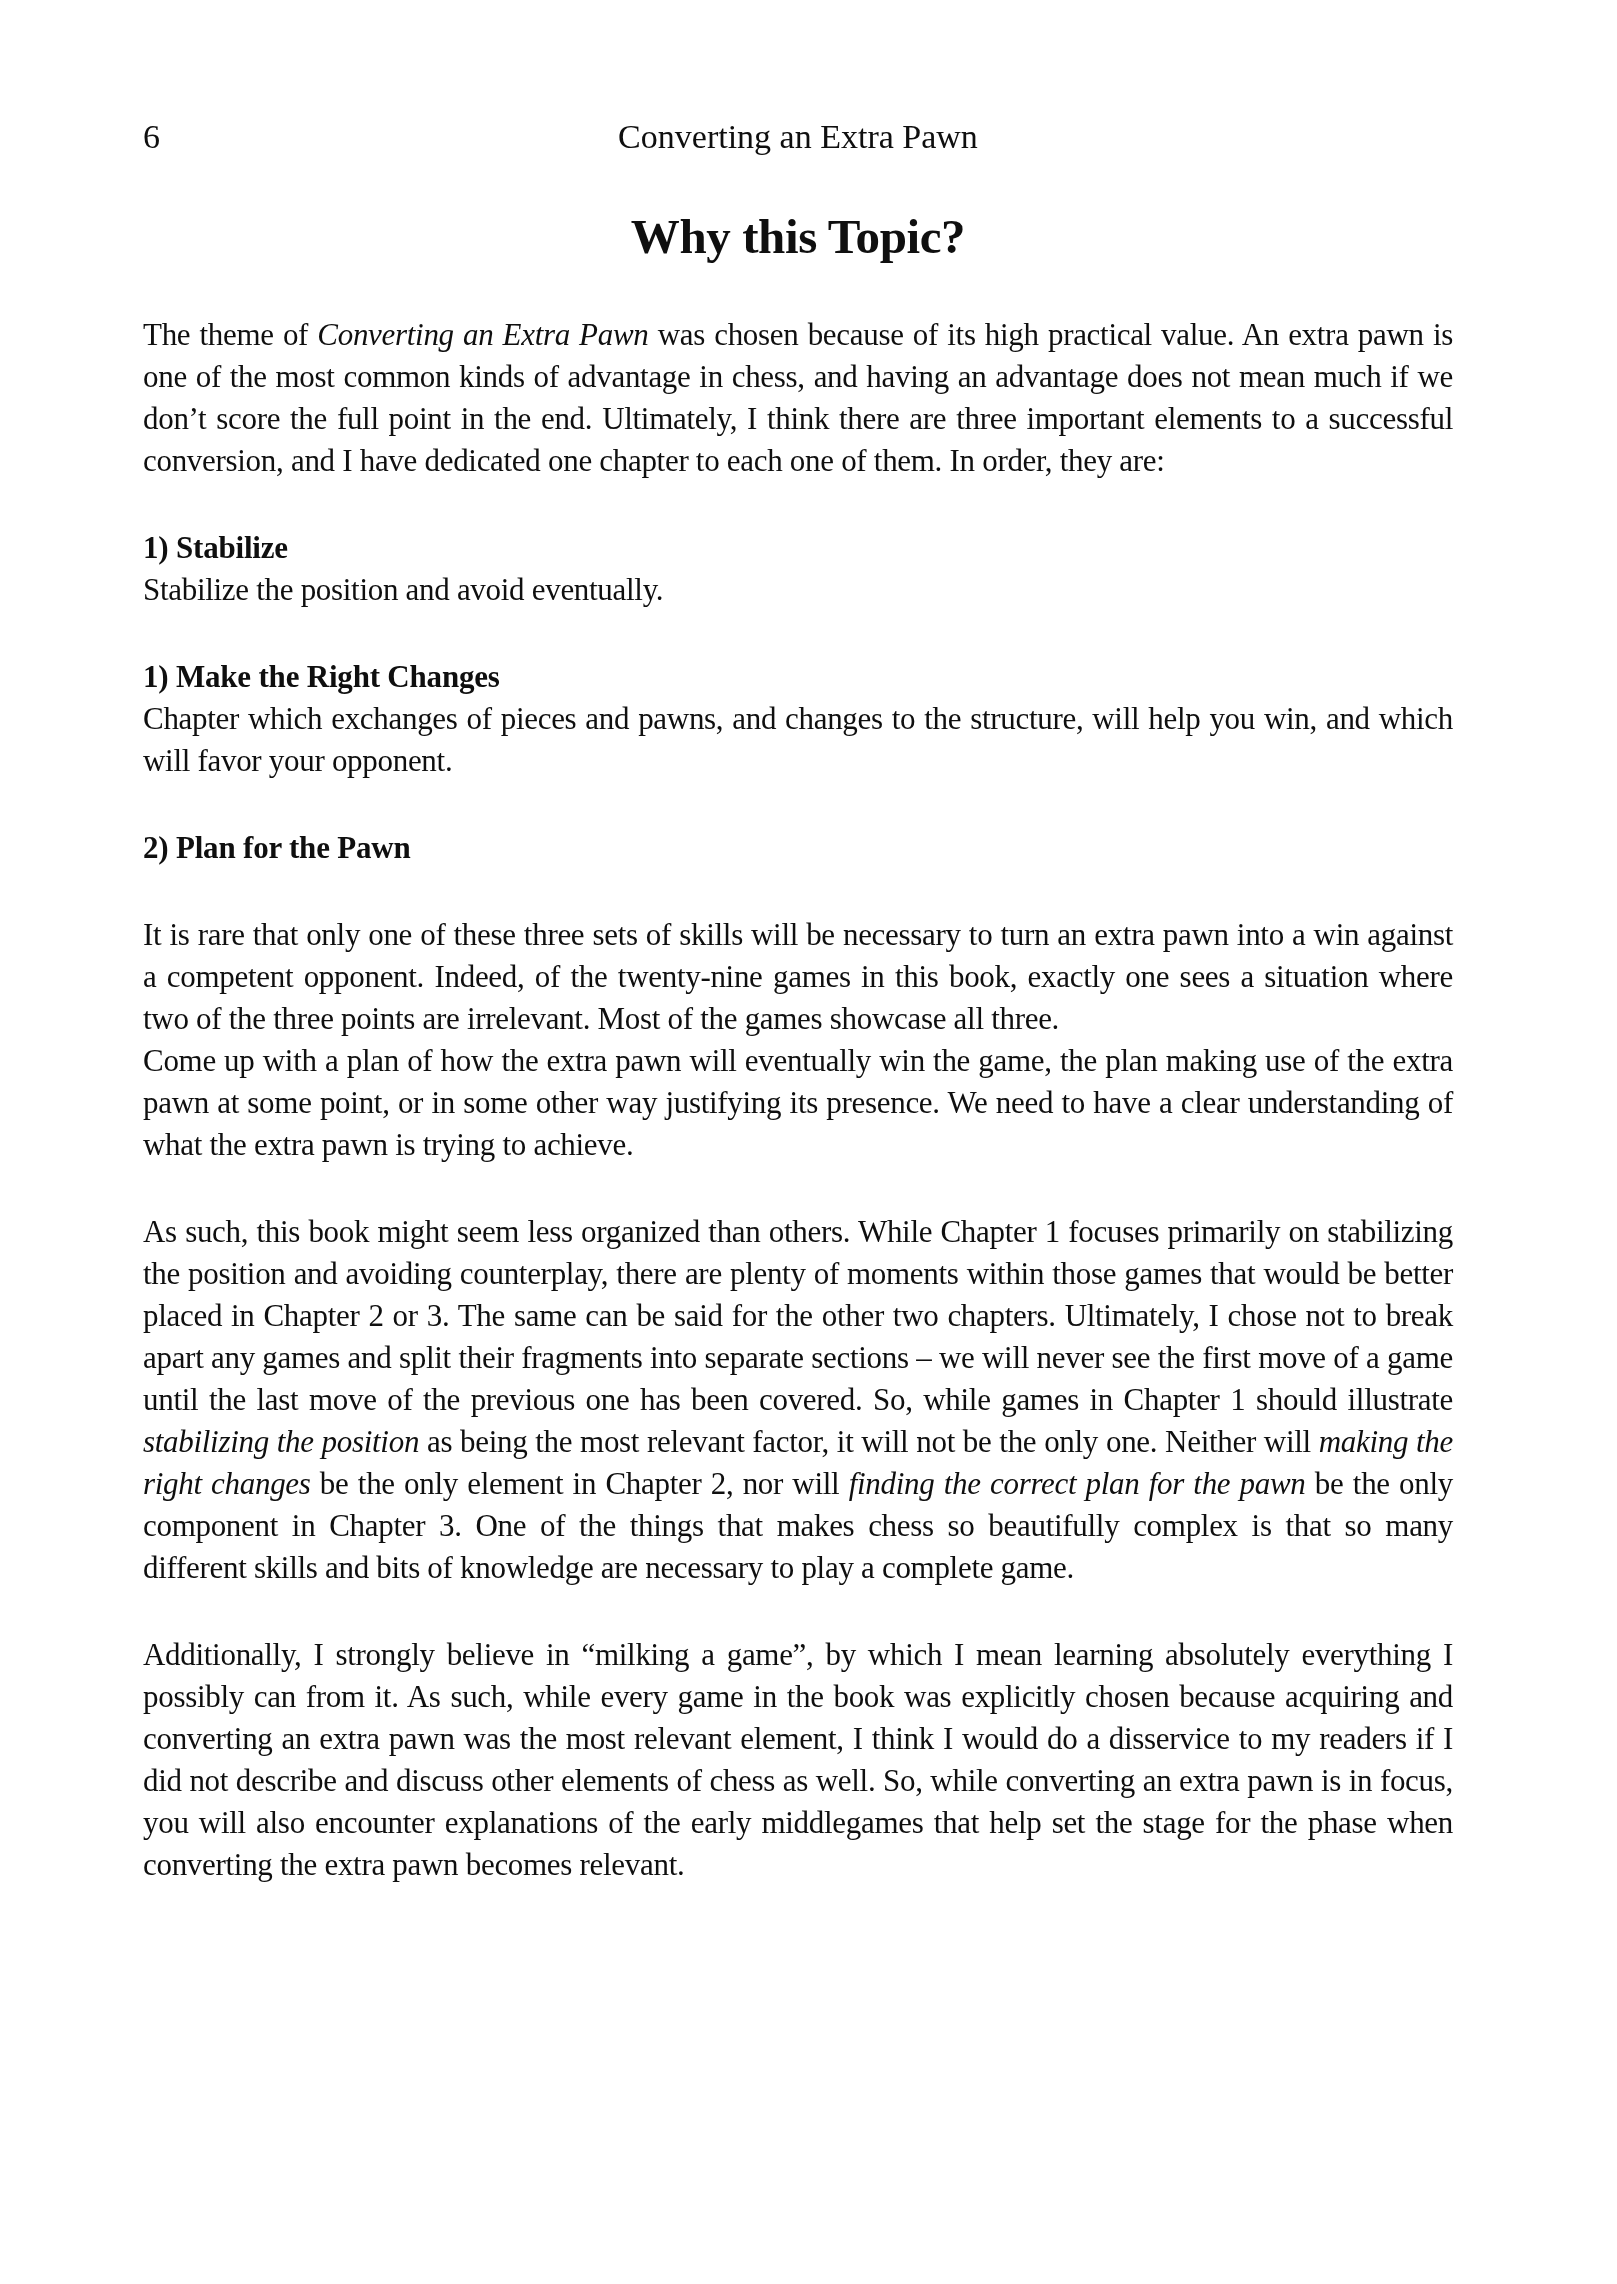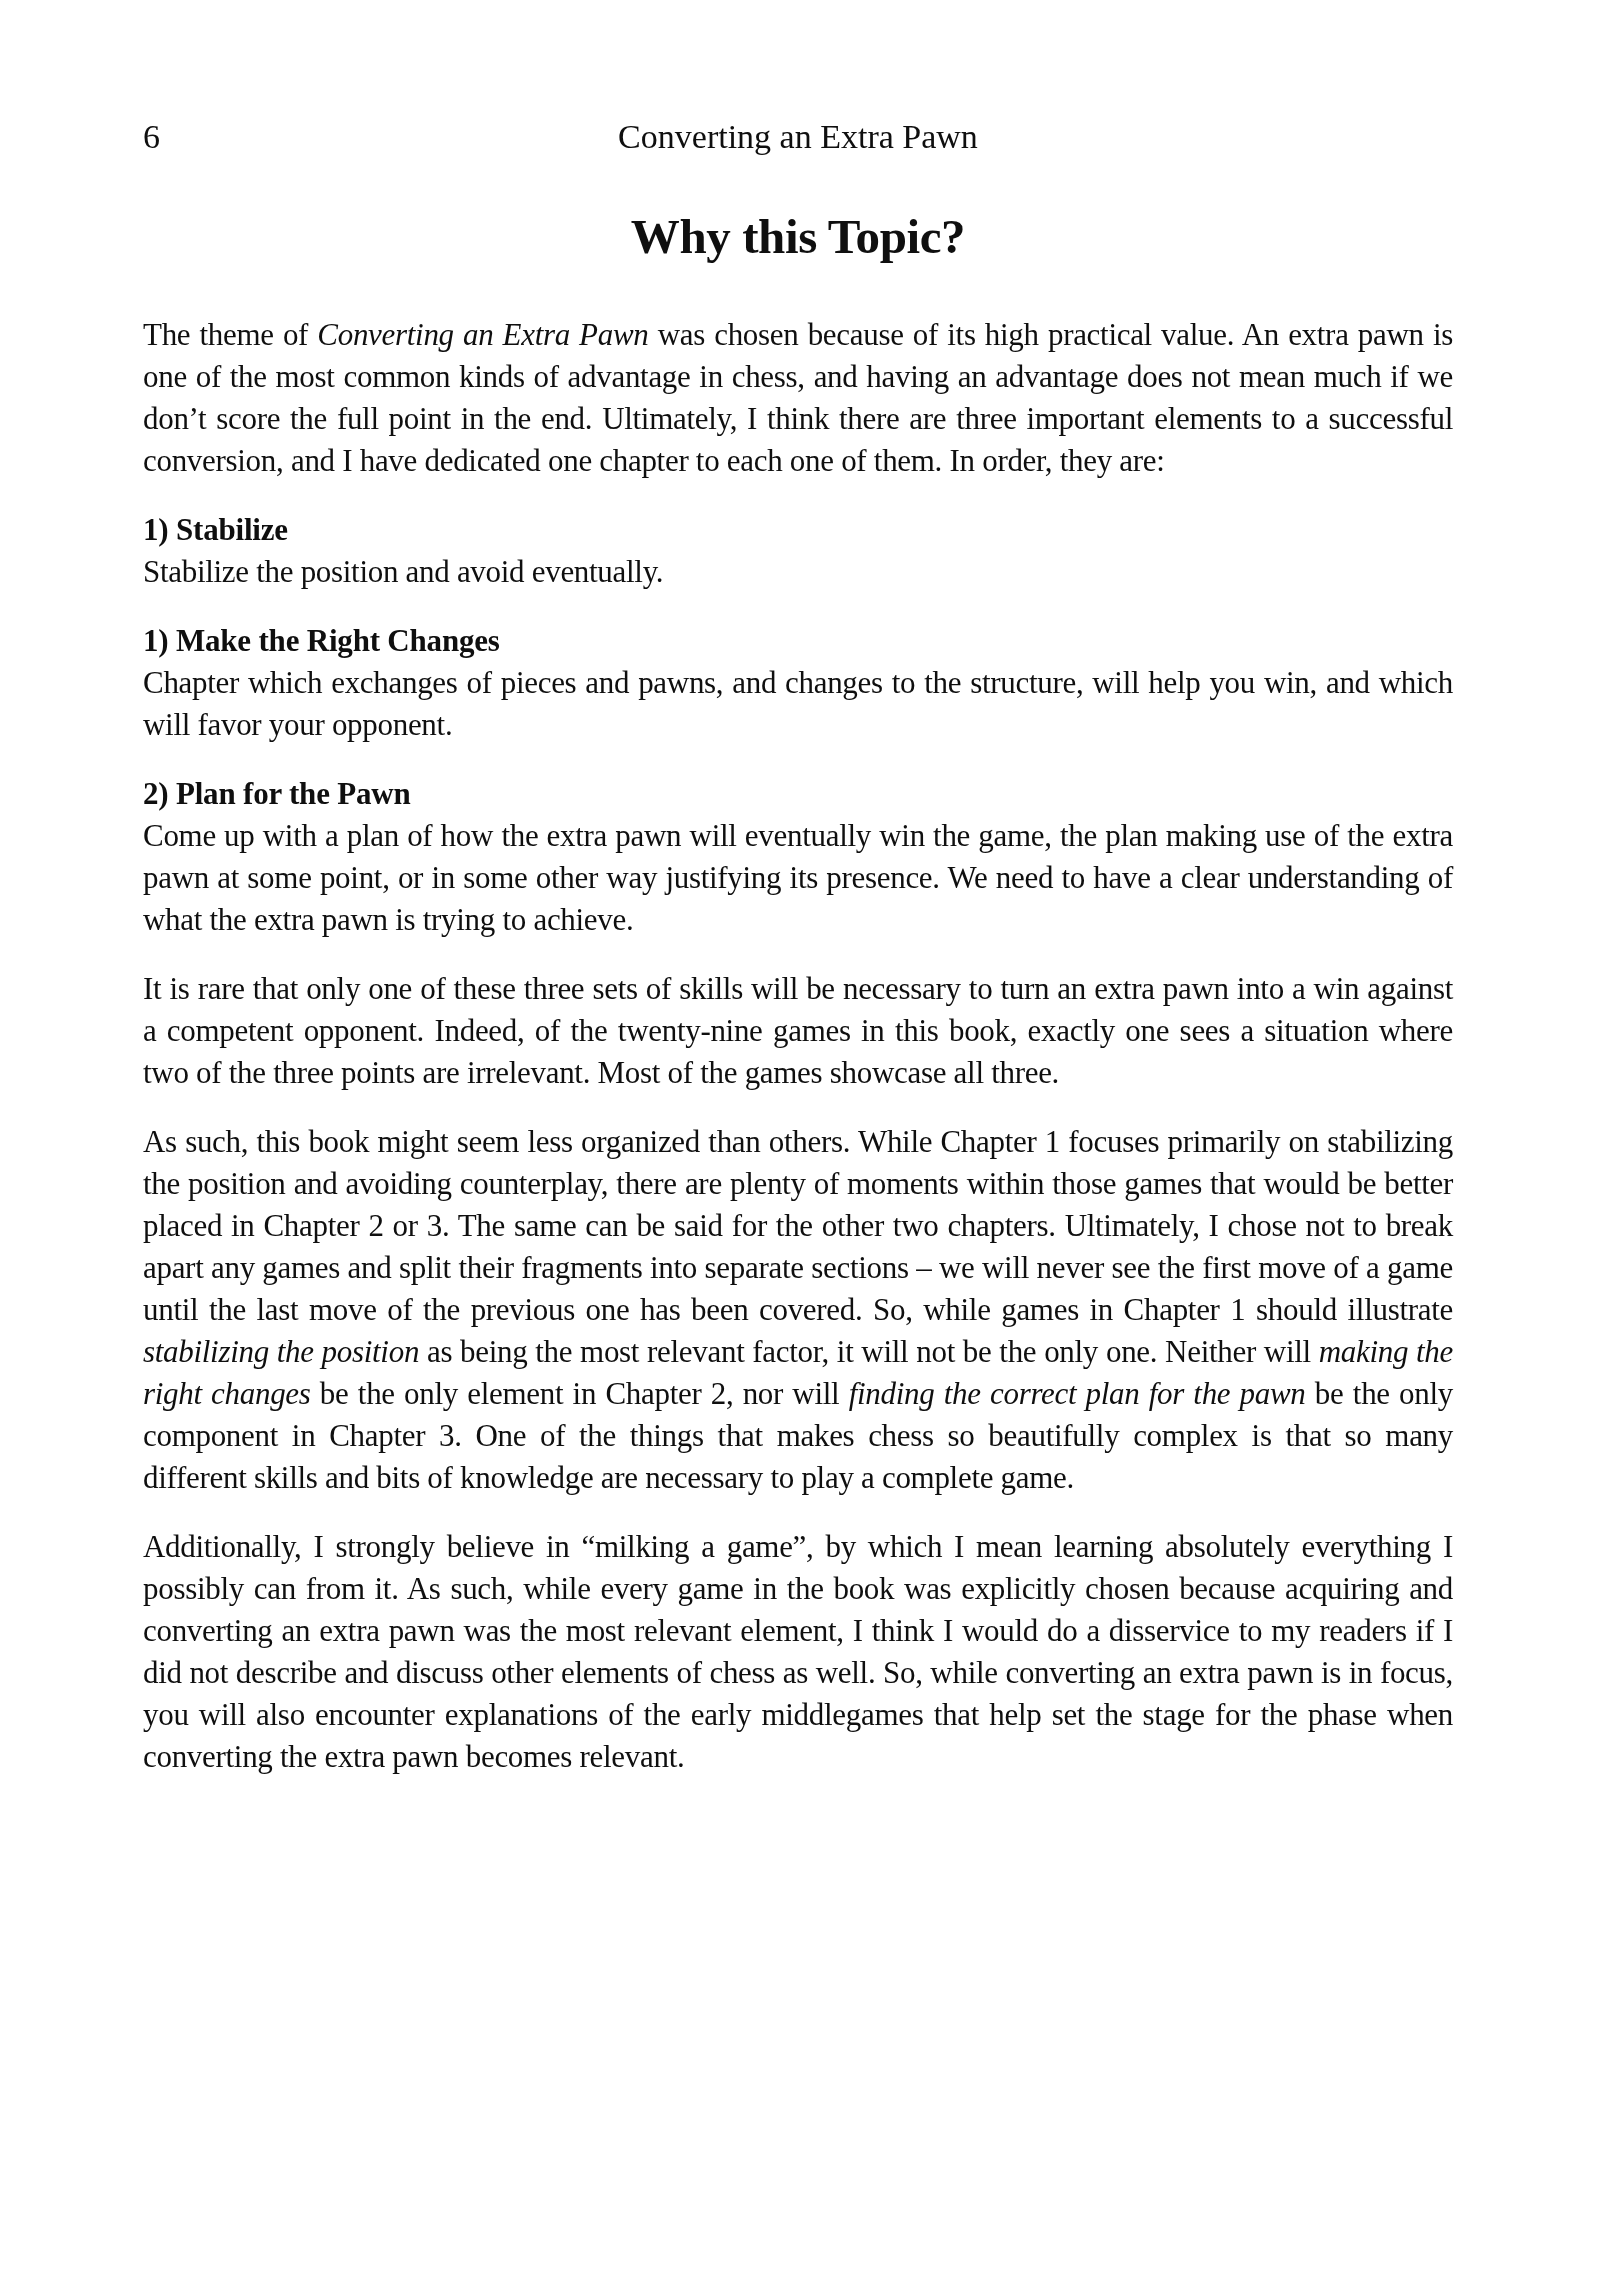--- a/index.html
+++ b/index.html
@@ -57,21 +57,21 @@
     padding: 0;
   }
   .item-heading {
     font-size: 31px;
     line-height: 42px;
     font-weight: bold;
     text-align: left;
     letter-spacing: -0.2px;
   }
   .spaced {
-    margin-top: 27px;
+    margin-top: 45px;
   }
   .para i {
     font-style: italic;
   }
 </style>
 </head>
 <body>
 
 <div class="page" style="background: rgb(255, 255, 255); color: rgb(15, 15, 15);">
 
@@ -86,23 +86,23 @@
 
     <p class="para"><span>The theme of </span><i>Converting an Extra Pawn</i><span> was chosen because of its high practical value. An extra pawn is one of the most common kinds of advantage in chess, and having an advantage does not mean much if we don’t score the full point in the end. Ultimately, I think there are three important elements to a successful conversion, and I have dedicated one chapter to each one of them. In order, they are:</span></p>
 
     <h2 class="item-heading spaced">1) Stabilize</h2>
     <p class="para"><span>Stabilize the position and avoid eventually.</span></p>
 
     <h2 class="item-heading spaced">1) Make the Right Changes</h2>
     <p class="para"><span>Chapter which exchanges of pieces and pawns, and changes to the structure, will help you win, and which will favor your opponent.</span></p>
 
     <h2 class="item-heading spaced">2) Plan for the Pawn</h2>
+    <p class="para spaced"><span>It is rare that only one of these three sets of skills will be necessary to turn an extra pawn into a win against a competent opponent. Indeed, of the twenty-nine games in this book, exactly one sees a situation where two of the three points are irrelevant. Most of the games showcase all three.</span></p>
+
     <p class="para"><span>Come up with a plan of how the extra pawn will eventually win the game, the plan making use of the extra pawn at some point, or in some other way justifying its presence. We need to have a clear understanding of what the extra pawn is trying to achieve.</span></p>
-
-    <p class="para spaced"><span>It is rare that only one of these three sets of skills will be necessary to turn an extra pawn into a win against a competent opponent. Indeed, of the twenty-nine games in this book, exactly one sees a situation where two of the three points are irrelevant. Most of the games showcase all three.</span></p>
 
     <p class="para spaced"><span>As such, this book might seem less organized than others. While Chapter 1 focuses primarily on stabilizing the position and avoiding counterplay, there are plenty of moments within those games that would be better placed in Chapter 2 or 3. The same can be said for the other two chapters. Ultimately, I chose not to break apart any games and split their fragments into separate sections – we will never see the first move of a game until the last move of the previous one has been covered. So, while games in Chapter 1 should illustrate </span><i>stabilizing the position</i><span> as being the most relevant factor, it will not be the only one. Neither will </span><i>making the right changes</i><span> be the only element in Chapter 2, nor will </span><i>finding the correct plan for the pawn</i><span> be the only component in Chapter 3. One of the things that makes chess so beautifully complex is that so many different skills and bits of knowledge are necessary to play a complete game.</span></p>
 
     <p class="para spaced"><span>Additionally, I strongly believe in “milking a game”, by which I mean learning absolutely everything I possibly can from it. As such, while every game in the book was explicitly chosen because acquiring and converting an extra pawn was the most relevant element, I think I would do a disservice to my readers if I did not describe and discuss other elements of chess as well. So, while converting an extra pawn is in focus, you will also encounter explanations of the early middlegames that help set the stage for the phase when converting the extra pawn becomes relevant.</span></p>
 
   </main>
 
 </div>
 
 

